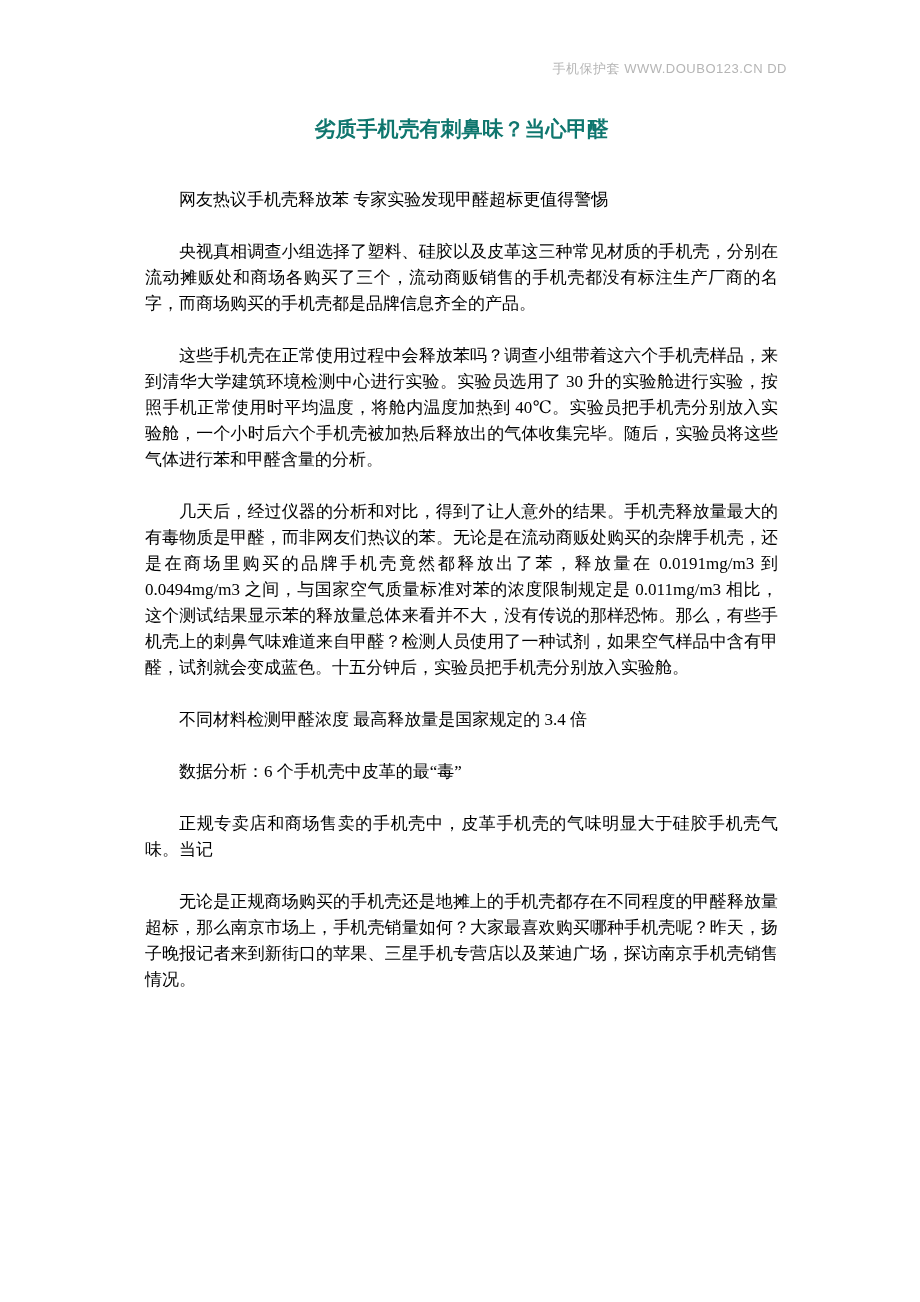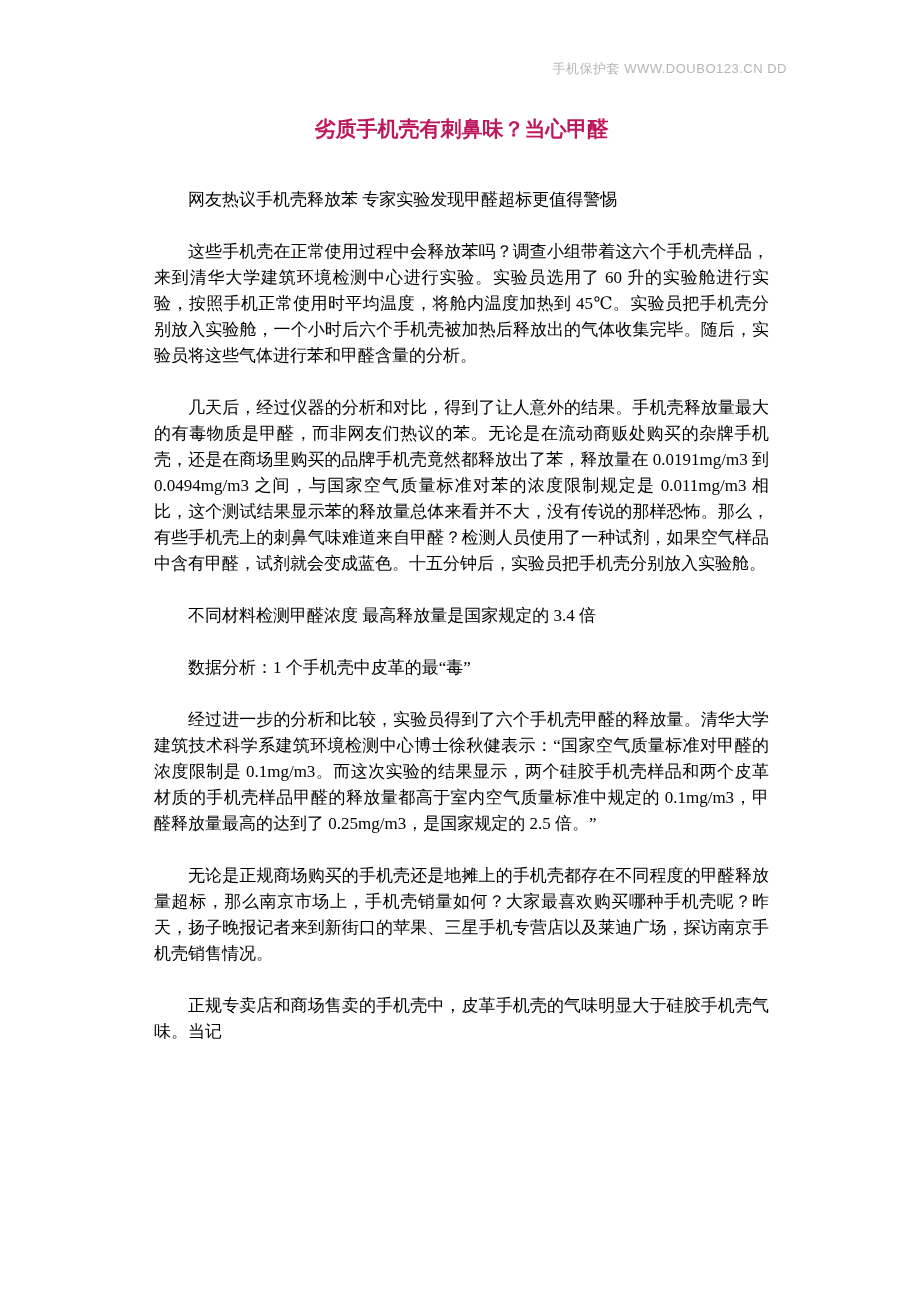--- a/index.html
+++ b/index.html
@@ -30,24 +30,24 @@
   .content {
     box-sizing: border-box;
     padding: 115px 134px 0 137px;
   }
   .doc-title {
     margin: 0 0 44px 0;
     text-align: center;
     font-size: 21px;
     font-weight: bold;
     line-height: 28px;
-    color: #be185d;
+    color: #0f766e;
   }
   .para {
-    margin: 26px 17px;
+    margin: 26px 8px;
     font-size: 17px;
     line-height: 26px;
     text-align: justify;
     text-indent: 2em;
     color: #000000;
     word-break: break-word;
   }
   .para:first-of-type {
     margin-top: 0;
   }
@@ -57,22 +57,22 @@
 
 <div class="page">
 
   <div class="watermark">手机保护套  WWW.DOUBO123.CN DD</div>
 
   <div class="content">
 
     <h1 class="doc-title">劣质手机壳有刺鼻味？当心甲醛</h1>
 
     <p class="para">网友热议手机壳释放苯 专家实验发现甲醛超标更值得警惕</p>
-    <p class="para">这些手机壳在正常使用过程中会释放苯吗？调查小组带着这六个手机壳样品，来到清华大学建筑环境检测中心进行实验。实验员选用了 60 升的实验舱进行实验，按照手机正常使用时平均温度，将舱内温度加热到 45℃。实验员把手机壳分别放入实验舱，一个小时后六个手机壳被加热后释放出的气体收集完毕。随后，实验员将这些气体进行苯和甲醛含量的分析。</p>
+    <p class="para">央视真相调查小组选择了塑料、硅胶以及皮革这三种常见材质的手机壳，分别在流动摊贩处和商场各购买了三个，流动商贩销售的手机壳都没有标注生产厂商的名字，而商场购买的手机壳都是品牌信息齐全的产品。</p>
+    <p class="para">这些手机壳在正常使用过程中会释放苯吗？调查小组带着这六个手机壳样品，来到清华大学建筑环境检测中心进行实验。实验员选用了 30 升的实验舱进行实验，按照手机正常使用时平均温度，将舱内温度加热到 40℃。实验员把手机壳分别放入实验舱，一个小时后六个手机壳被加热后释放出的气体收集完毕。随后，实验员将这些气体进行苯和甲醛含量的分析。</p>
     <p class="para">几天后，经过仪器的分析和对比，得到了让人意外的结果。手机壳释放量最大的有毒物质是甲醛，而非网友们热议的苯。无论是在流动商贩处购买的杂牌手机壳，还是在商场里购买的品牌手机壳竟然都释放出了苯，释放量在 0.0191mg/m3 到 0.0494mg/m3 之间，与国家空气质量标准对苯的浓度限制规定是 0.011mg/m3 相比，这个测试结果显示苯的释放量总体来看并不大，没有传说的那样恐怖。那么，有些手机壳上的刺鼻气味难道来自甲醛？检测人员使用了一种试剂，如果空气样品中含有甲醛，试剂就会变成蓝色。十五分钟后，实验员把手机壳分别放入实验舱。</p>
     <p class="para">不同材料检测甲醛浓度 最高释放量是国家规定的 3.4 倍</p>
-    <p class="para">数据分析：1 个手机壳中皮革的最“毒”</p>
-    <p class="para">经过进一步的分析和比较，实验员得到了六个手机壳甲醛的释放量。清华大学建筑技术科学系建筑环境检测中心博士徐秋健表示：“国家空气质量标准对甲醛的浓度限制是 0.1mg/m3。而这次实验的结果显示，两个硅胶手机壳样品和两个皮革材质的手机壳样品甲醛的释放量都高于室内空气质量标准中规定的 0.1mg/m3，甲醛释放量最高的达到了 0.25mg/m3，是国家规定的 2.5 倍。”</p>
+    <p class="para">数据分析：6 个手机壳中皮革的最“毒”</p>
+    <p class="para">正规专卖店和商场售卖的手机壳中，皮革手机壳的气味明显大于硅胶手机壳气味。当记</p>
     <p class="para">无论是正规商场购买的手机壳还是地摊上的手机壳都存在不同程度的甲醛释放量超标，那么南京市场上，手机壳销量如何？大家最喜欢购买哪种手机壳呢？昨天，扬子晚报记者来到新街口的苹果、三星手机专营店以及莱迪广场，探访南京手机壳销售情况。</p>
-    <p class="para">正规专卖店和商场售卖的手机壳中，皮革手机壳的气味明显大于硅胶手机壳气味。当记</p>
 
   </div>
 </div>
 
 </body></html>

